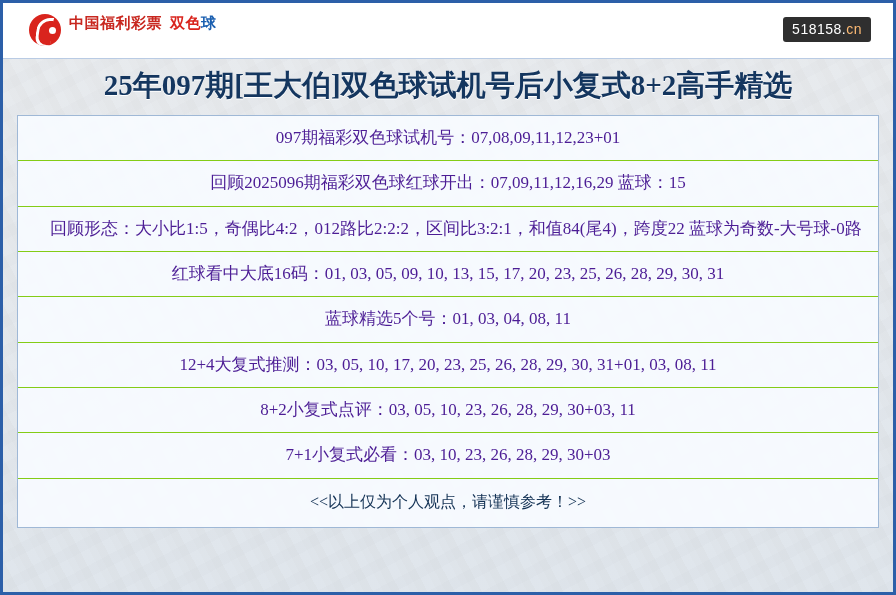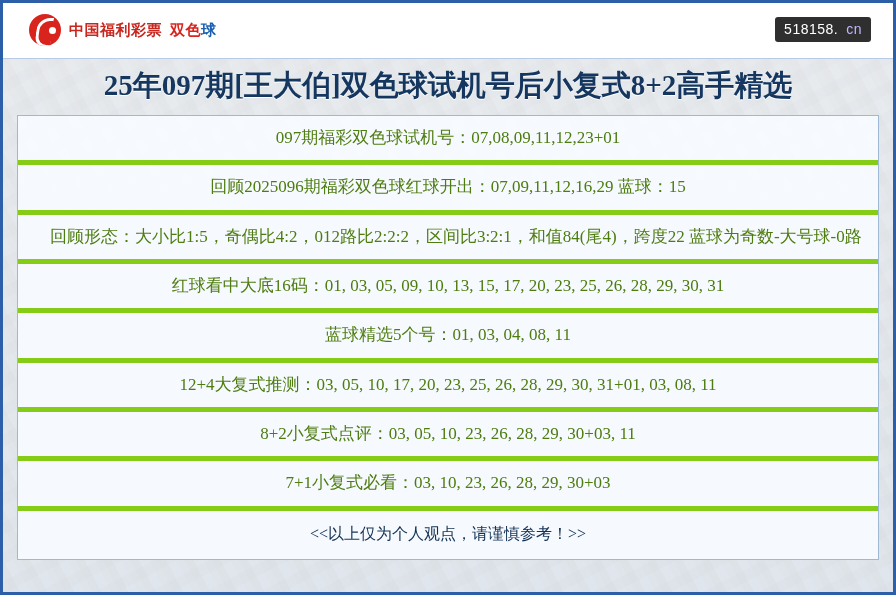--- a/index.html
+++ b/index.html
@@ -30,21 +30,20 @@
     position: relative;
     height: 55px;
     background: #ffffff;
     border-bottom: 1px solid #b9cbe4;
   }
   .logo-wrap {
     position: absolute;
     left: 26px;
     top: 11px;
     display: flex;
-    align-items: center;
     gap: 8px;
   }
   .logo-circle {
     width: 32px;
     height: 32px;
     border-radius: 50%;
     background: #d9241d;
     position: relative;
     overflow: hidden;
     flex: none;
@@ -91,43 +90,43 @@
     right: 22px;
     top: 14px;
     background: #2f2f2f;
     color: #ffffff;
     font-family: "Liberation Sans", sans-serif;
     font-size: 14px;
     padding: 4px 9px 5px 9px;
     border-radius: 3px;
     letter-spacing: 0.5px;
   }
-  .site-badge .dom { color: #c4b5fd; margin-left: 8px; }
+  .site-badge .dom { color: #fdba74; }
   
   .title {
     text-align: center;
     font-size: 29px;
     font-weight: bold;
     color: #14365f;
     padding: 7px 0 9px 0;
     letter-spacing: 0px;
     text-shadow: 0 1px 0 #ffffff;
   }
   
   .table-wrap {
     margin: 0 14px;
     border: 1px solid #9fb8d6;
     background: rgba(247,251,255,0.93);
   }
   .row {
-    border-bottom: 5px solid #84cc16;
+    border-bottom: 1px solid #84cc16;
     padding: 9px 14px;
     text-align: center;
     font-size: 17px;
-    color: #4d7c0f;
+    color: #4c1d95;
     line-height: 1.55;
   }
   .row:last-child { border-bottom: none; }
   .row.left {
     text-align: left;
     padding-left: 32px;
     padding-right: 4px;
   }
   .row.footer {
     font-size: 16px;

